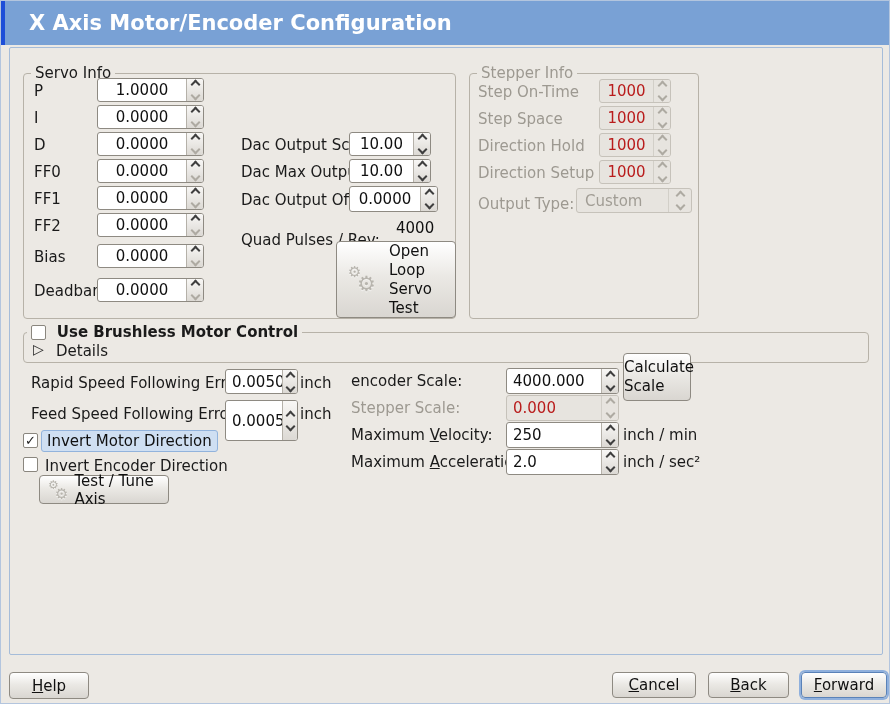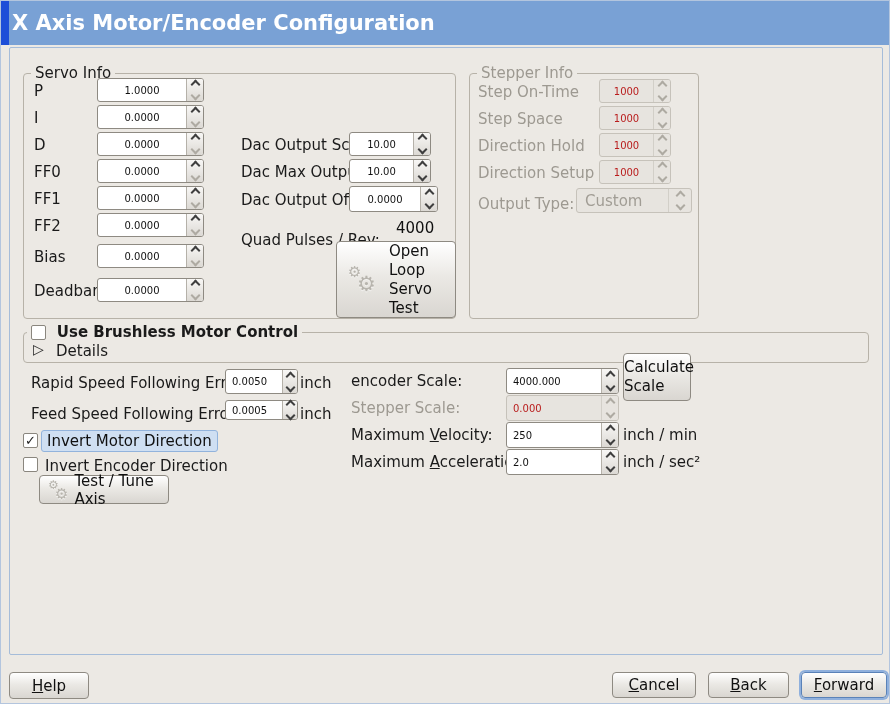--- a/index.html
+++ b/index.html
@@ -4,37 +4,37 @@
 <style>
   html,body{margin:0;padding:0;background:#d6d2cc;}
   .window{
     position:relative;width:890px;height:704px;box-sizing:border-box;
     background:#ece9e4;font-family:"DejaVu Sans","Liberation Sans",sans-serif;
     border:1px solid #b3c5de;overflow:hidden;
   }
   .titlebar{
     position:absolute;left:0;top:0;width:100%;height:44px;
     background:#79a1d5;color:#ffffff;font-size:21px;font-weight:bold;
-    line-height:44px;padding-left:3px;box-sizing:border-box;
-    border-left:8px solid #1d4ed8;
+    line-height:44px;padding-left:24px;box-sizing:border-box;
+    border-left:4px solid #1d4ed8;
   }
   .content-box{
     position:absolute;left:8px;top:46px;width:874px;height:608px;
     border:1px solid #a5bcd9;border-radius:2px;box-sizing:border-box;
   }
   .lbl{position:absolute;font-size:15px;color:#1a1a1a;white-space:nowrap;}
   .lbl.dis{color:#9d9991;}
   .lbl.b{font-weight:bold;}
   .u{text-decoration:underline;}
   .frame{position:absolute;border:1px solid #b7b2a8;border-radius:4px;box-sizing:border-box;}
   .legend{position:absolute;background:#ece9e4;padding:0 4px;font-size:15px;color:#1a1a1a;white-space:nowrap;}
   .legend.dis{color:#9d9991;}
   
   .spin{position:absolute;display:flex;background:#ffffff;border:1px solid #8e8a82;border-radius:3px;box-sizing:border-box;}
-  .spin .val{flex:1;font-size:10px;color:#101010;display:flex;align-items:center;justify-content:center;overflow:hidden;}
+  .spin .val{flex:1;font-size:15px;color:#101010;display:flex;align-items:center;justify-content:center;overflow:hidden;}
   .spin .val.left{justify-content:flex-start;padding-left:6px;}
   .spin .btns{width:16px;display:flex;flex-direction:column;align-items:center;justify-content:center;gap:4px;
     border-left:1px solid #b5b1a9;background:linear-gradient(#f8f7f5,#dcd9d4);border-radius:0 2px 2px 0;}
   .chev{display:block;width:5px;height:5px;border-left:2px solid #3f3f3f;border-top:2px solid #3f3f3f;}
   .chev.up{transform:rotate(45deg);}
   .chev.down{transform:rotate(225deg);}
   .chev.dim{border-color:#aeaaa2;}
   .spin.dis{background:#e7e4df;border-color:#c6c2ba;}
   .spin.dis .val{color:#b91c1c;}
   .spin.dis .btns{background:#e7e4df;border-left-color:#d2cfc8;}
@@ -233,21 +233,21 @@
   <div class="spin" style="left:224px;top:368px;width:73px;height:25px;">
     <div class="val left">0.0050</div>
     <div class="btns" style="width:14px;">
         <i class="chev up"></i>
         <i class="chev down"></i>
       </div>
   </div>
   <div class="lbl" style="left:299px;top:373px;">inch</div>
 
   <div class="lbl" style="left:30px;top:404px;">Feed Speed Following Error:</div>
-  <div class="spin" style="left:224px;top:399px;width:73px;height:20px;">
+  <div class="spin" style="left:224px;top:399px;width:73px;height:41px;">
     <div class="val left">0.0005</div>
     <div class="btns" style="width:14px;">
         <i class="chev up"></i>
         <i class="chev down"></i>
       </div>
   </div>
   <div class="lbl" style="left:299px;top:404px;">inch</div>
 
   <div class="lbl" style="left:350px;top:371px;">encoder Scale:</div>
   <div class="spin" style="left:505px;top:367px;width:113px;height:26px;">

